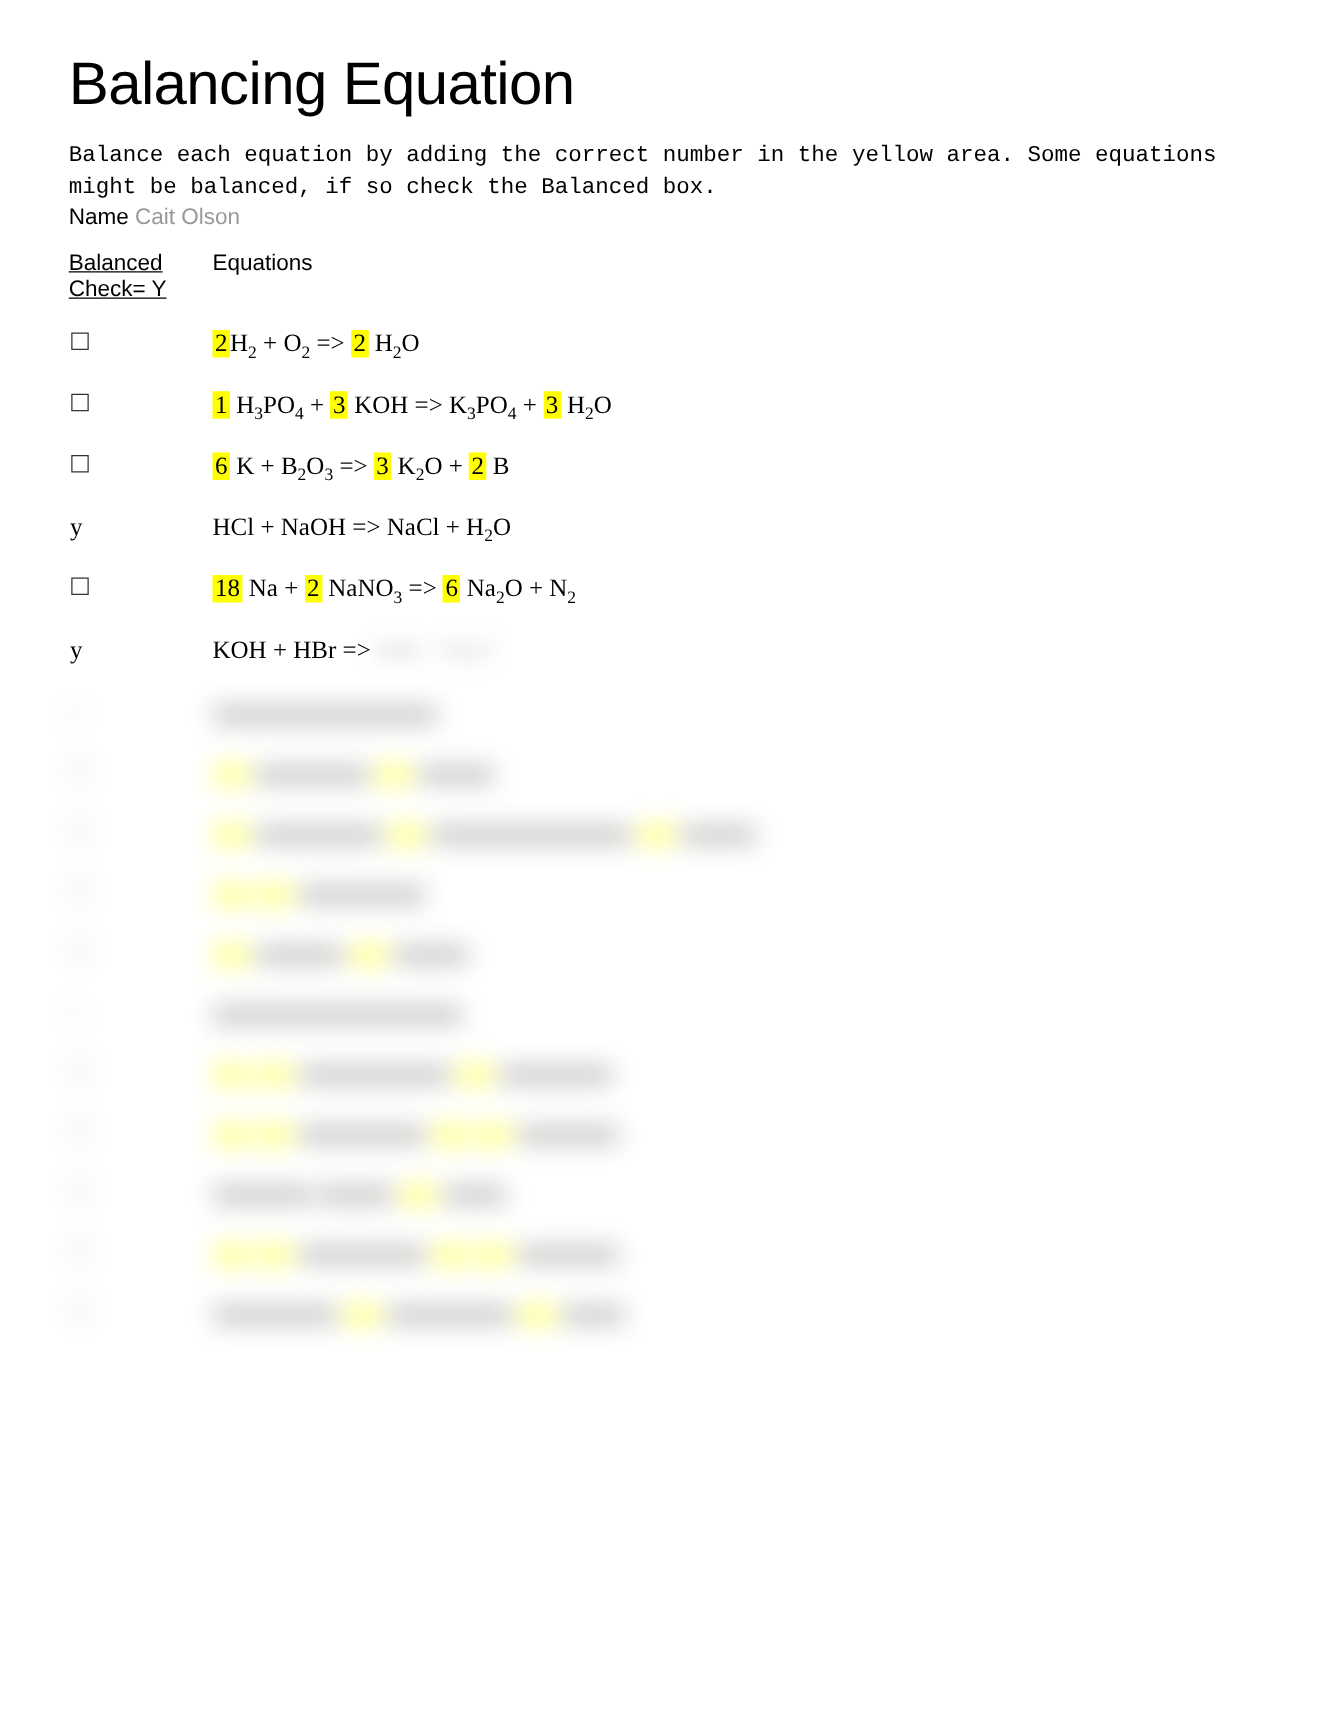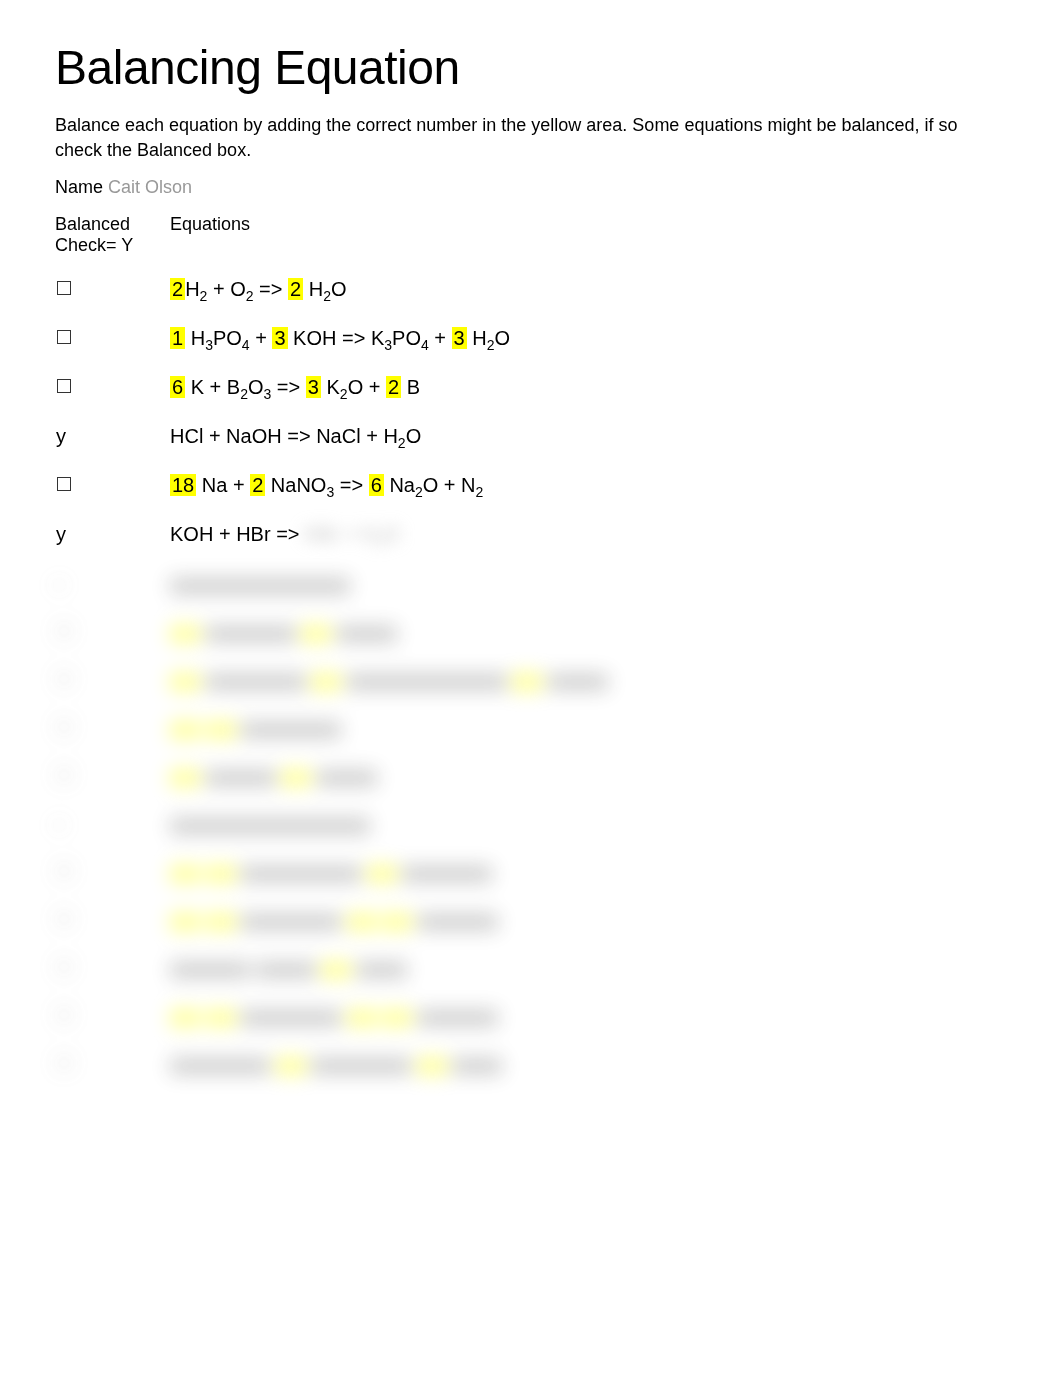--- a/index.html
+++ b/index.html
@@ -16,22 +16,22 @@
     }
     h1 {
       font-size: 48px;
       font-weight: 400;
       margin-bottom: 18px;
       letter-spacing: -0.5px;
     }
     .instructions {
       font-size: 18px;
       line-height: 1.4;
-      margin-bottom: 14px;
-      font-weight: 500;
+      font-weight: 500;
+      font-family: Liberation Mono, monospace;
     }
     .name-row {
       font-size: 18px;
       margin-bottom: 16px;
       font-weight: 500;
     }
     .name-row .name-value {
       color: #999;
       font-weight: 400;
     }
@@ -41,27 +41,29 @@
     }
     th {
       text-align: left;
       font-size: 18px;
       font-weight: 500;
       vertical-align: top;
       padding-bottom: 10px;
     }
     th.col-check {
       width: 115px;
+      text-decoration: underline;
     }
     td {
       font-size: 20px;
       padding: 8px 0;
       vertical-align: middle;
       line-height: 1.5;
       font-weight: 500;
+      font-family: Liberation Serif, serif;
     }
     td.check-cell {
       vertical-align: top;
       font-size: 19px;
     }
     .checkbox {
       display: inline-block;
       width: 14px;
       height: 14px;
       border: 1.5px solid #333;

